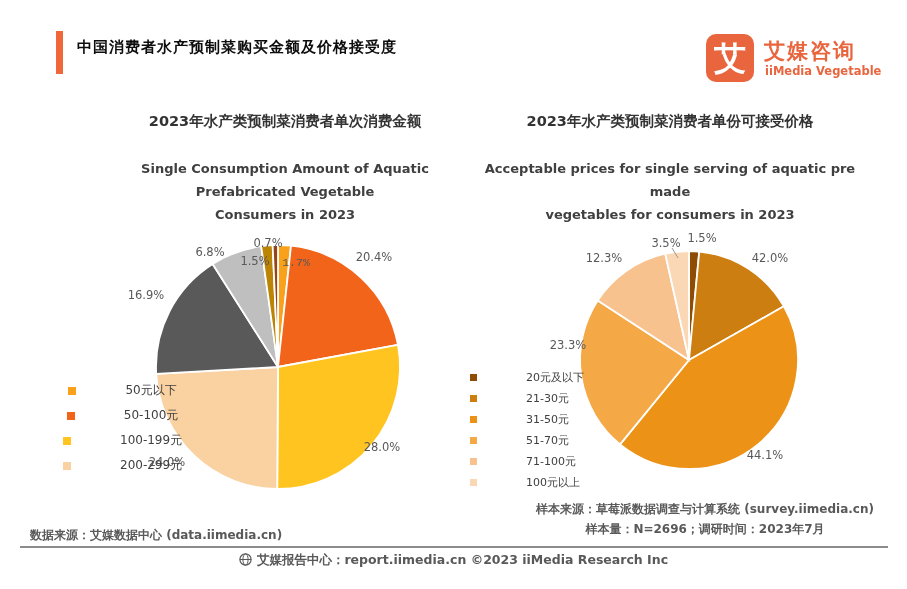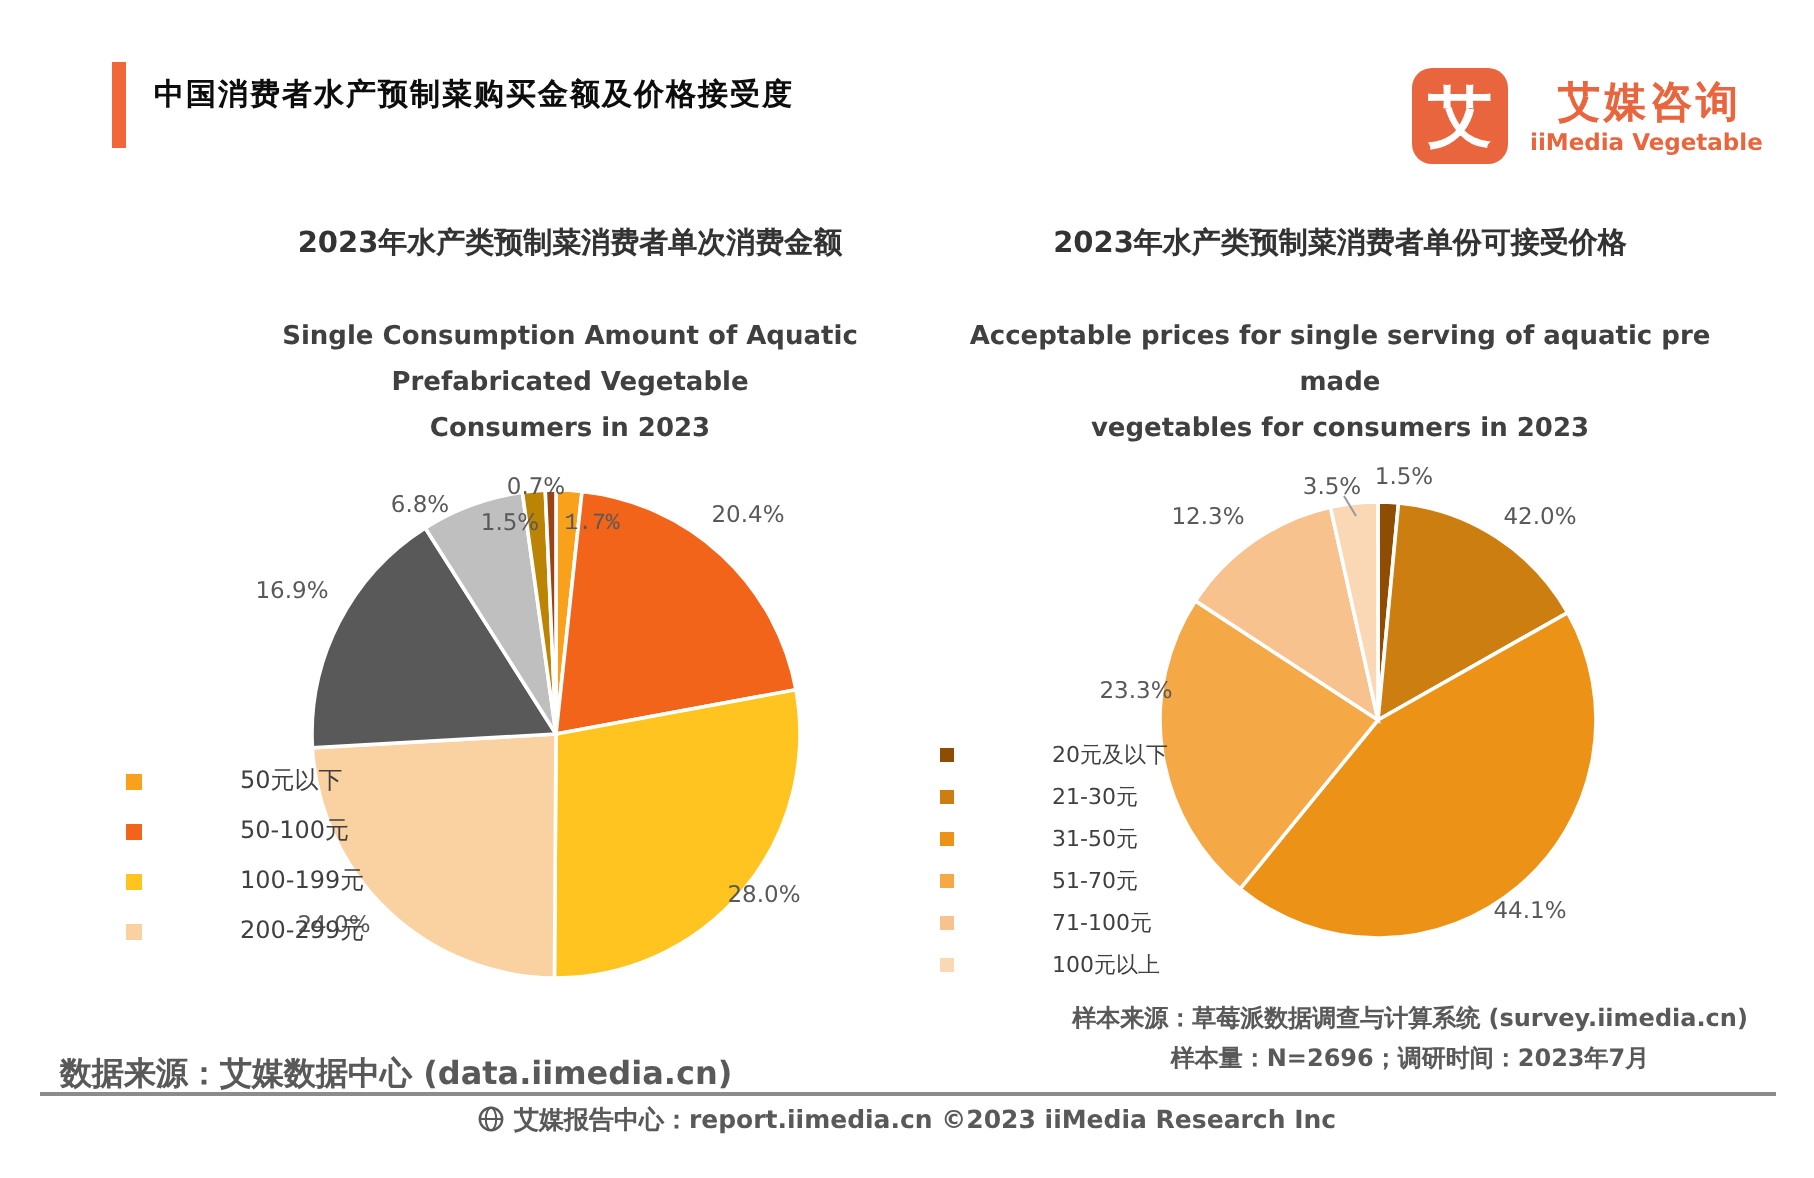--- a/index.html
+++ b/index.html
@@ -5,21 +5,21 @@
   * { margin:0; padding:0; box-sizing:border-box; }
   html,body { background:#ffffff; }
   body { font-family:"DejaVu Sans","Liberation Sans",sans-serif; }
   .page { position:relative; width:907px; height:589px; background:#ffffff; overflow:hidden; }
 
   
   .accent-bar { position:absolute; left:56px; top:31px; width:7px; height:43px; background:#F0683A; }
   .page-title { position:absolute; left:77px; top:38px; font-size:15px; font-weight:bold; color:#0d0d0d; letter-spacing:1px; white-space:nowrap; }
   .logo-mark { position:absolute; left:706px; top:34px; width:48px; height:48px; background:#E8653E; border-radius:10px; display:flex; align-items:center; justify-content:center; }
   .logo-mark span { color:#ffffff; font-size:32px; font-weight:bold; line-height:1; }
-  .logo-zh { position:absolute; left:764px; top:37px; font-size:21px; font-weight:bold; color:#E8653E; letter-spacing:2px; white-space:nowrap;margin-left:15px; }
+  .logo-zh { position:absolute; left:764px; top:37px; font-size:21px; font-weight:bold; color:#E8653E; letter-spacing:2px; white-space:nowrap; }
   .logo-en { position:absolute; left:765px; top:64px; font-size:11.5px; font-weight:bold; color:#E8653E; white-space:nowrap; }
 
   
   .chart-title { position:absolute; text-align:center; }
   .chart-title.left { left:100px; top:112px; width:370px; }
   .chart-title.right { left:480px; top:112px; width:380px; }
   .t-zh { font-size:14.5px; font-weight:bold; color:#333333; margin-bottom:26px; }
   .t-en { font-size:13px; font-weight:600; color:#404040; line-height:23px; }
 
   
@@ -27,29 +27,29 @@
   .pie-box.left { left:108px; top:217px; width:345px; height:300px; }
   .pie-box.right { left:545px; top:217px; width:310px; height:295px; }
   .pie-box svg { position:absolute; left:0; top:0; }
   .pct-label { position:absolute; transform:translate(-50%,-50%); font-size:11.5px; color:#595959; white-space:nowrap; }
 
   
   .legend { position:absolute; list-style:none; }
   .legend li { display:flex; align-items:center;gap:43px; }
   .legend .sq { display:inline-block; flex:0 0 auto; }
   .legend-left { left:63px; top:378px; }
-  .legend-left li { height:25px; font-size:12px; color:#404040; }
+  .legend-left li { height:25px; font-size:12px; color:#404040;justify-content:center; }
   .legend-left .sq { width:8px; height:8px; margin-right:6px; }
   .legend-right { left:470px; top:367px; }
   .legend-right li { height:21px; font-size:11px; color:#404040; }
   .legend-right .sq { width:7px; height:7px; margin-right:6px; }
 
   
   .sample-note { position:absolute; left:505px; top:499px; width:400px; text-align:center; font-size:12px; font-weight:bold; color:#595959; line-height:20px; }
-  .data-source { position:absolute; left:30px; top:527px; font-size:16px; font-weight:bold; color:#595959; }
+  .data-source { position:absolute; left:30px; top:527px; font-size:12px; font-weight:bold; color:#595959; }
   .divider { position:absolute; left:20px; top:546px; width:868px; border-top:2px solid #8C8C8C; }
   .footer { position:absolute; left:0; top:552px; width:907px; text-align:center; font-size:12.5px; font-weight:bold; color:#595959; }
   .footer .globe { display:inline-block; vertical-align:-2px; margin-right:5px; }
 </style>
 </head>
 <body>
 
 <div class="page">
 
   <div class="accent-bar"></div>

